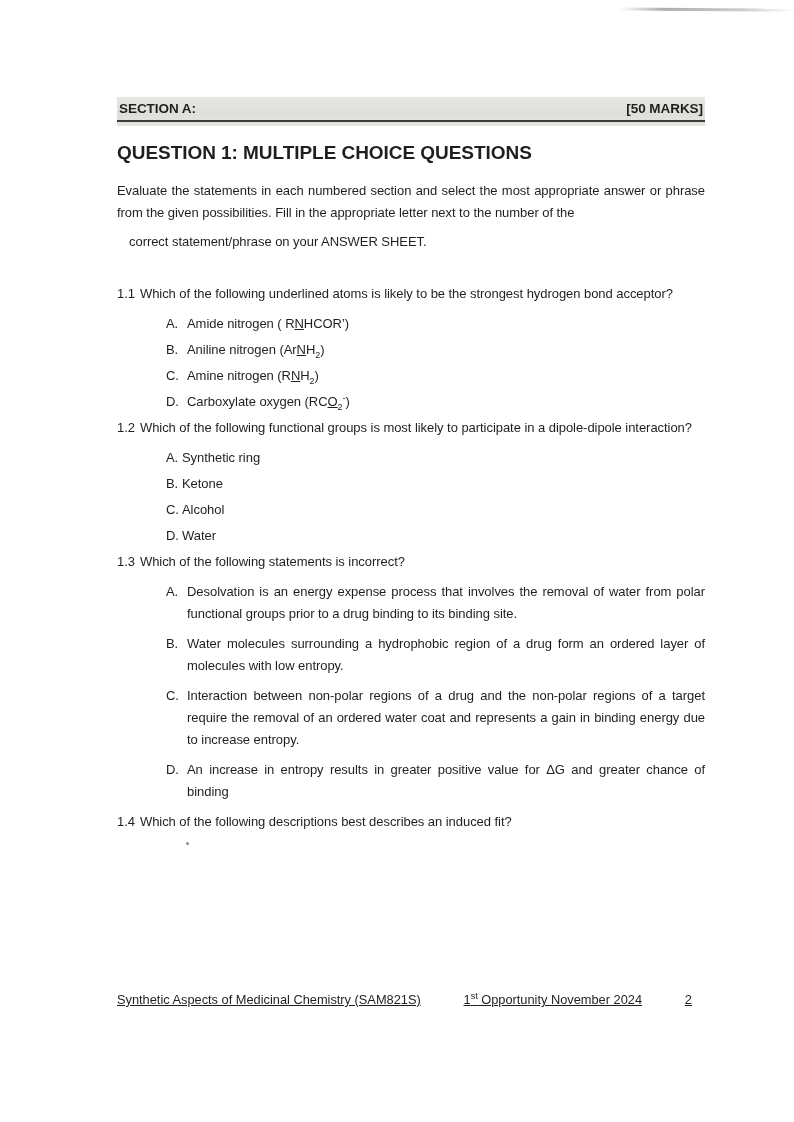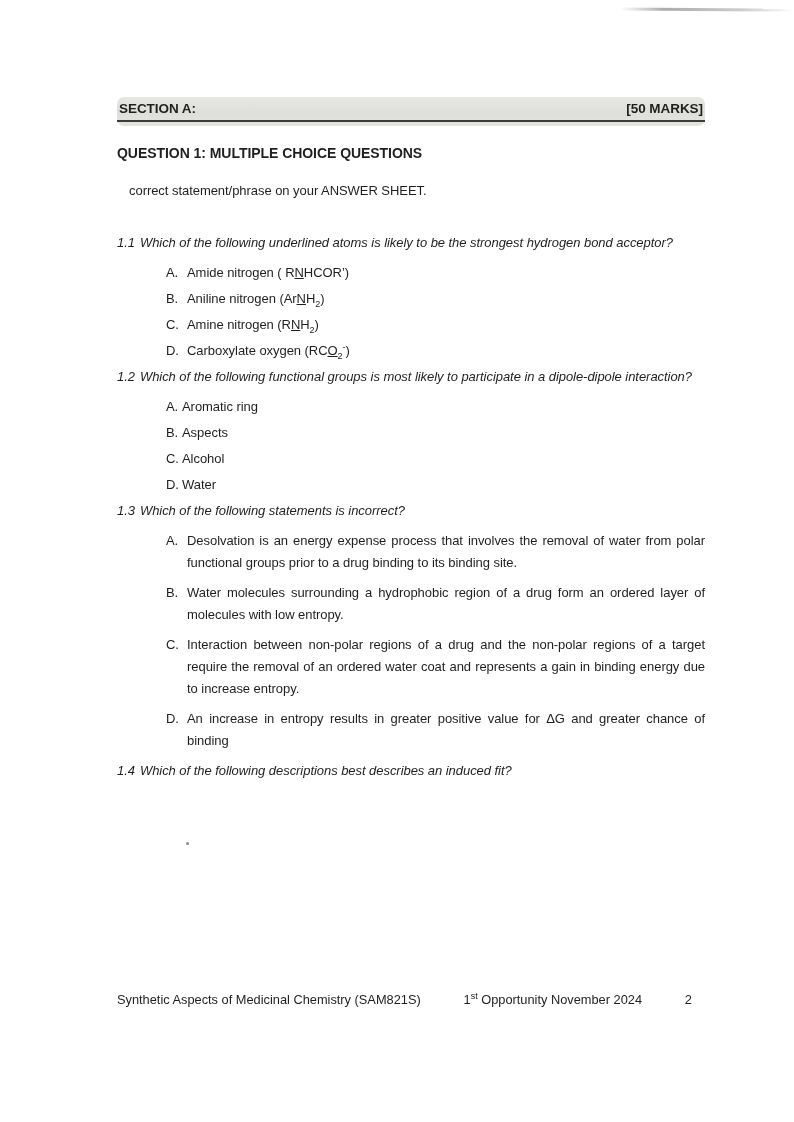--- a/index.html
+++ b/index.html
@@ -15,75 +15,75 @@
     position:absolute;top:8px;left:620px;width:174px;height:3px;
     background:linear-gradient(90deg,rgba(150,148,145,0),rgba(140,138,135,.7) 25%,rgba(165,163,160,.55) 70%,rgba(190,188,185,0));
     transform:rotate(.4deg);
   }
   .content{
     position:absolute;left:117px;top:97px;width:588px;
     font-size:13px;line-height:22px;letter-spacing:-0.05px;
   }
   .section-bar{
     background:linear-gradient(180deg,#e7e6e2,#dededa 55%,#e4e3df);
-    border-radius:7px;
   }
   .section-bar-row{
     display:flex;justify-content:space-between;align-items:flex-end;
     font-weight:bold;font-size:13.5px;
     border-bottom:2.5px solid #3b3b3b;
     padding:1px 2px 0 2px;
   }
   .section-bar-pad{height:4px;}
   .q-heading{
-    font-weight:bold;font-size:14px;
+    font-weight:bold;font-size:19px;
     margin:16px 0 16px 0;
   }
   .instr1{margin:13px 0 0 0;text-align:justify;}
   .instr2{margin:7px 0 0 12px;}
   .question{}
   .question.first{margin-top:30px;}
-  .q-text{margin:0;text-align:justify;font-style:italic;}
+  .q-text{margin:0;text-align:justify;}
   .q-num{margin-right:5px;}
   .opts{margin-top:8px;margin-left:49px;}
   .opt{display:flex;margin-bottom:4px;}
   .opt .letter{flex:0 0 21px;}
   .opts.close .opt .letter{flex:0 0 16px;}
   .opts.paras .opt{margin-bottom:8px;}
   .opts.paras .opt-text{text-align:justify;}
   .opt-text{flex:1 1 auto;}
   sub,sup{font-size:9px;line-height:0;}
   .dot{
     position:absolute;left:186px;top:842px;width:3px;height:3px;
     border-radius:50%;background:#8a8a8a;
   }
   .footer{
     position:absolute;left:117px;top:991px;width:575px;
     display:flex;justify-content:space-between;
-    font-size:12.8px;line-height:18px;
+    font-size:12.8px;line-height:18px;text-decoration:underline;
   }
 </style>
 </head>
 <body>
 
 <div class="page">
   <div class="scan-line"></div>
 
   <div class="content">
 
     <div class="section-bar">
       <div class="section-bar-row">
         <span>SECTION A:</span>
         <span>[50 MARKS]</span>
       </div>
       <div class="section-bar-pad"></div>
     </div>
 
     <h2 class="q-heading">QUESTION 1: MULTIPLE CHOICE QUESTIONS</h2>
 
+    <p class="instr1">Evaluate the statements in each numbered section and select the most appropriate answer or phrase from the given possibilities. Fill in the appropriate letter next to the number of the</p>
     <p class="instr2">correct statement/phrase on your ANSWER SHEET.</p>
 
     <div class="question first">
       <p class="q-text"><span class="q-num">1.1</span><span>Which of the following underlined atoms is likely to be the strongest hydrogen bond acceptor?</span></p>
       <div class="opts">
         <div class="opt">
           <span class="letter">A.</span>
           <span class="opt-text">Amide nitrogen ( R<u>N</u>HCOR’)</span>
         </div>
         <div class="opt">
@@ -99,25 +99,25 @@
           <span class="opt-text">Carboxylate oxygen (RC<u>O</u><sub>2</sub><sup>-</sup>)</span>
         </div>
       </div>
     </div>
 
     <div class="question">
       <p class="q-text"><span class="q-num">1.2</span><span>Which of the following functional groups is most likely to participate in a dipole-dipole interaction?</span></p>
       <div class="opts close">
         <div class="opt">
           <span class="letter">A.</span>
-          <span class="opt-text">Aromatic ring</span>
+          <span class="opt-text">Synthetic ring</span>
         </div>
         <div class="opt">
           <span class="letter">B.</span>
-          <span class="opt-text">Aspects</span>
+          <span class="opt-text">Ketone</span>
         </div>
         <div class="opt">
           <span class="letter">C.</span>
           <span class="opt-text">Alcohol</span>
         </div>
         <div class="opt">
           <span class="letter">D.</span>
           <span class="opt-text">Water</span>
         </div>
       </div>

